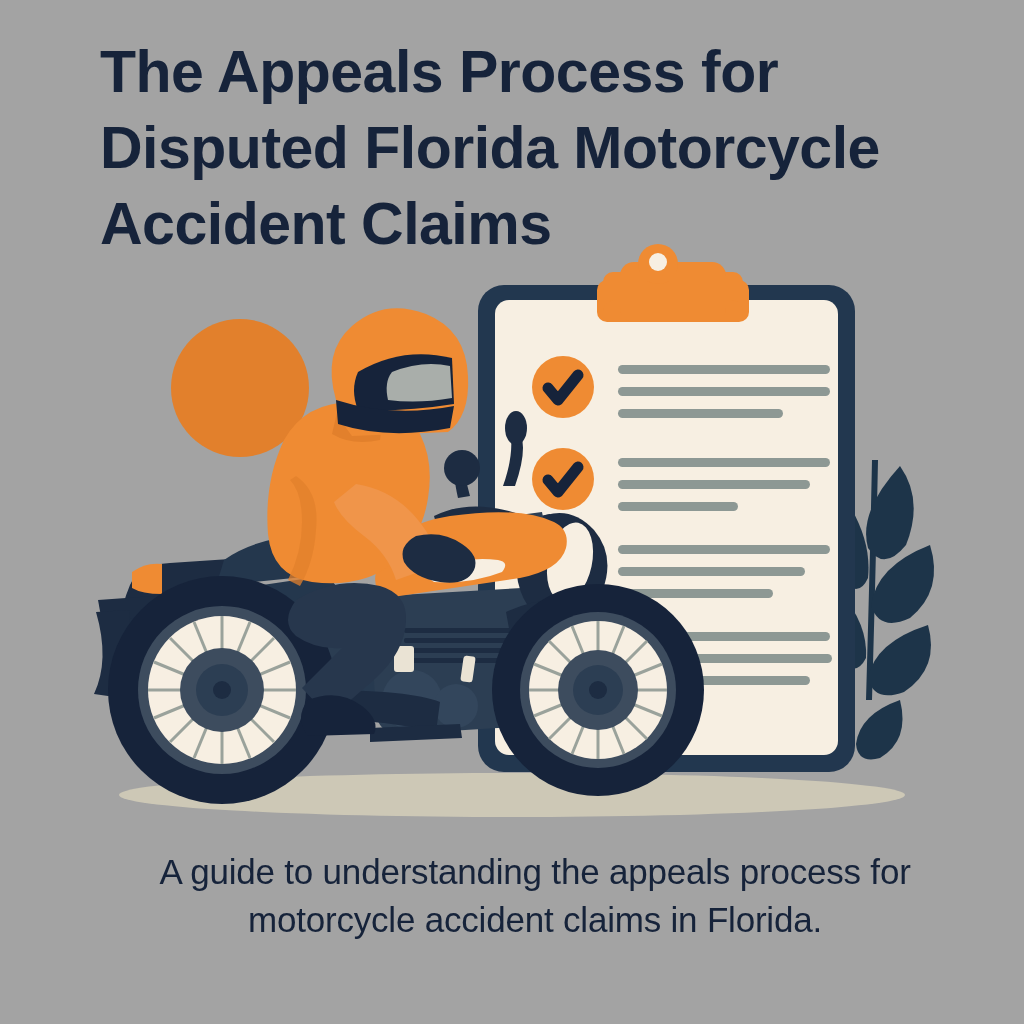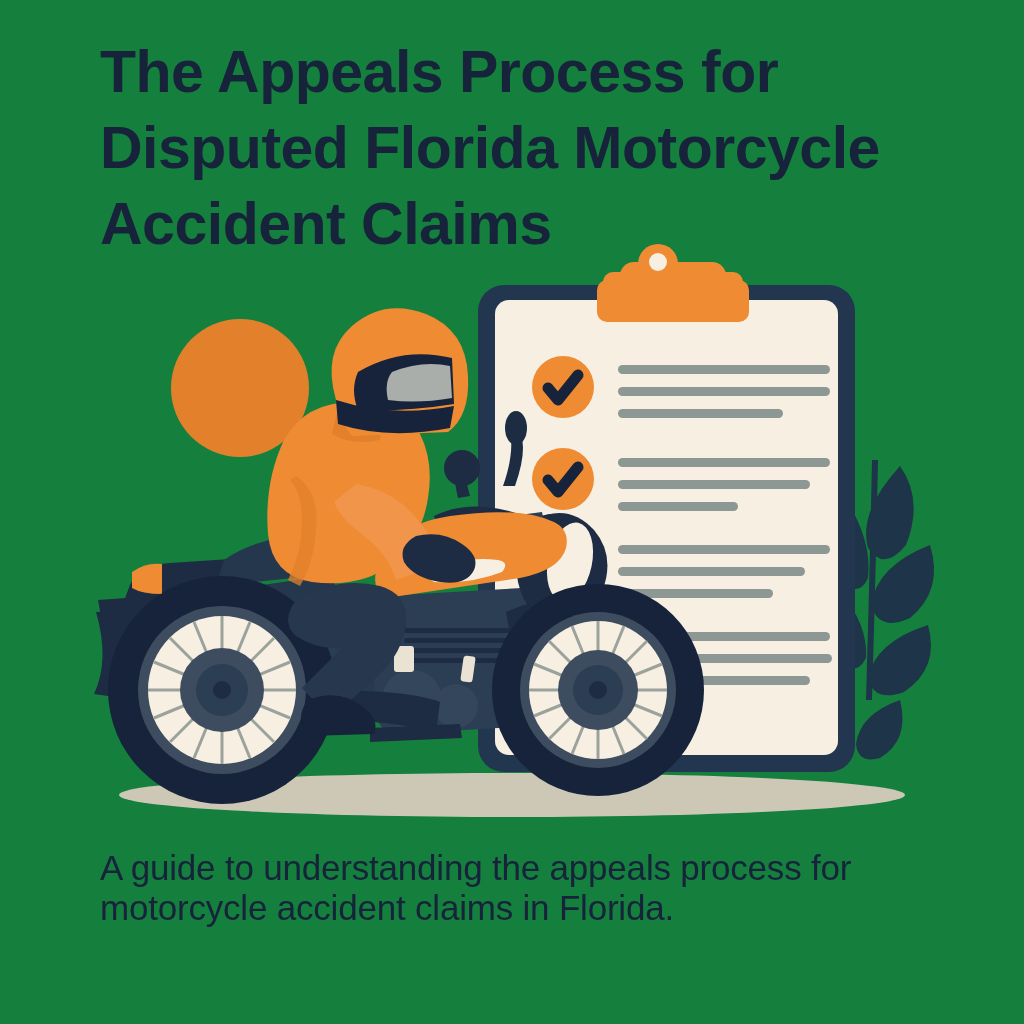--- a/index.html
+++ b/index.html
@@ -1,31 +1,31 @@
 <!DOCTYPE html>
 <html><head>
 <meta charset="utf-8">
 <style>
   html,body{margin:0;padding:0;}
   body{
     width:1024px;height:1024px;overflow:hidden;
     background:#faf1e4;
     font-family:"Liberation Sans", sans-serif;
   }
-  .canvas{position:relative;width:1024px;height:1024px;background:#15803d;}
+  .canvas{position:relative;width:1024px;height:1024px;background:#a3a3a3;}
 
   .title{
     position:absolute;left:100px;top:34px;width:900px;
     font-size:59px;line-height:76px;font-weight:700;
     color:#16233a;letter-spacing:-0.5px;
   }
   .subtitle{
     position:absolute;left:100px;top:848px;width:870px;
-    font-size:35px;line-height:40px;font-weight:400;
-    color:#16233a;letter-spacing:-0.2px;
+    font-size:35px;line-height:48px;font-weight:400;
+    color:#16233a;letter-spacing:-0.2px;text-align:center;
   }
   .art{position:absolute;left:0;top:0;width:1024px;height:1024px;}
   .art svg{display:block;width:1024px;height:1024px;}
 </style>
 </head>
 <body>
 
 <div class="canvas">
 
   <div class="title">The Appeals Process for Disputed Florida Motorcycle Accident Claims</div>

